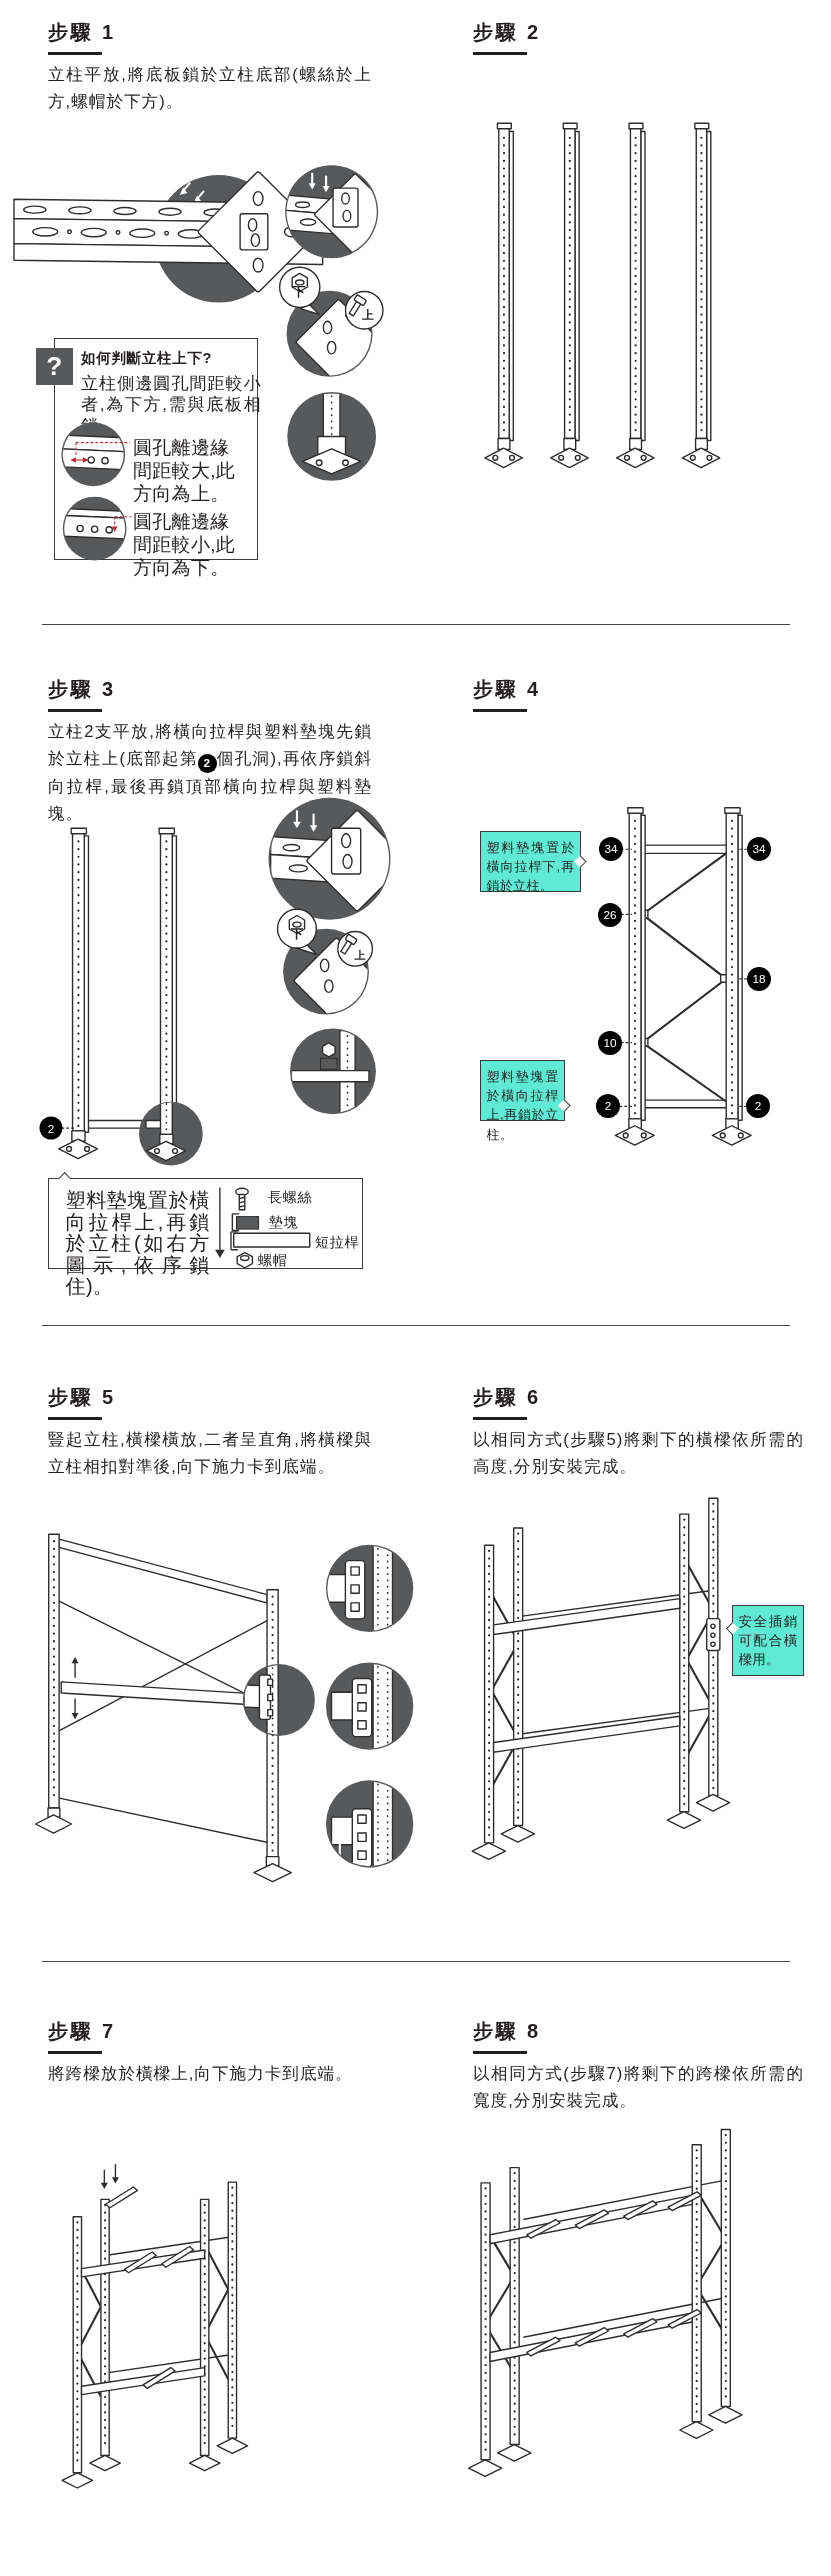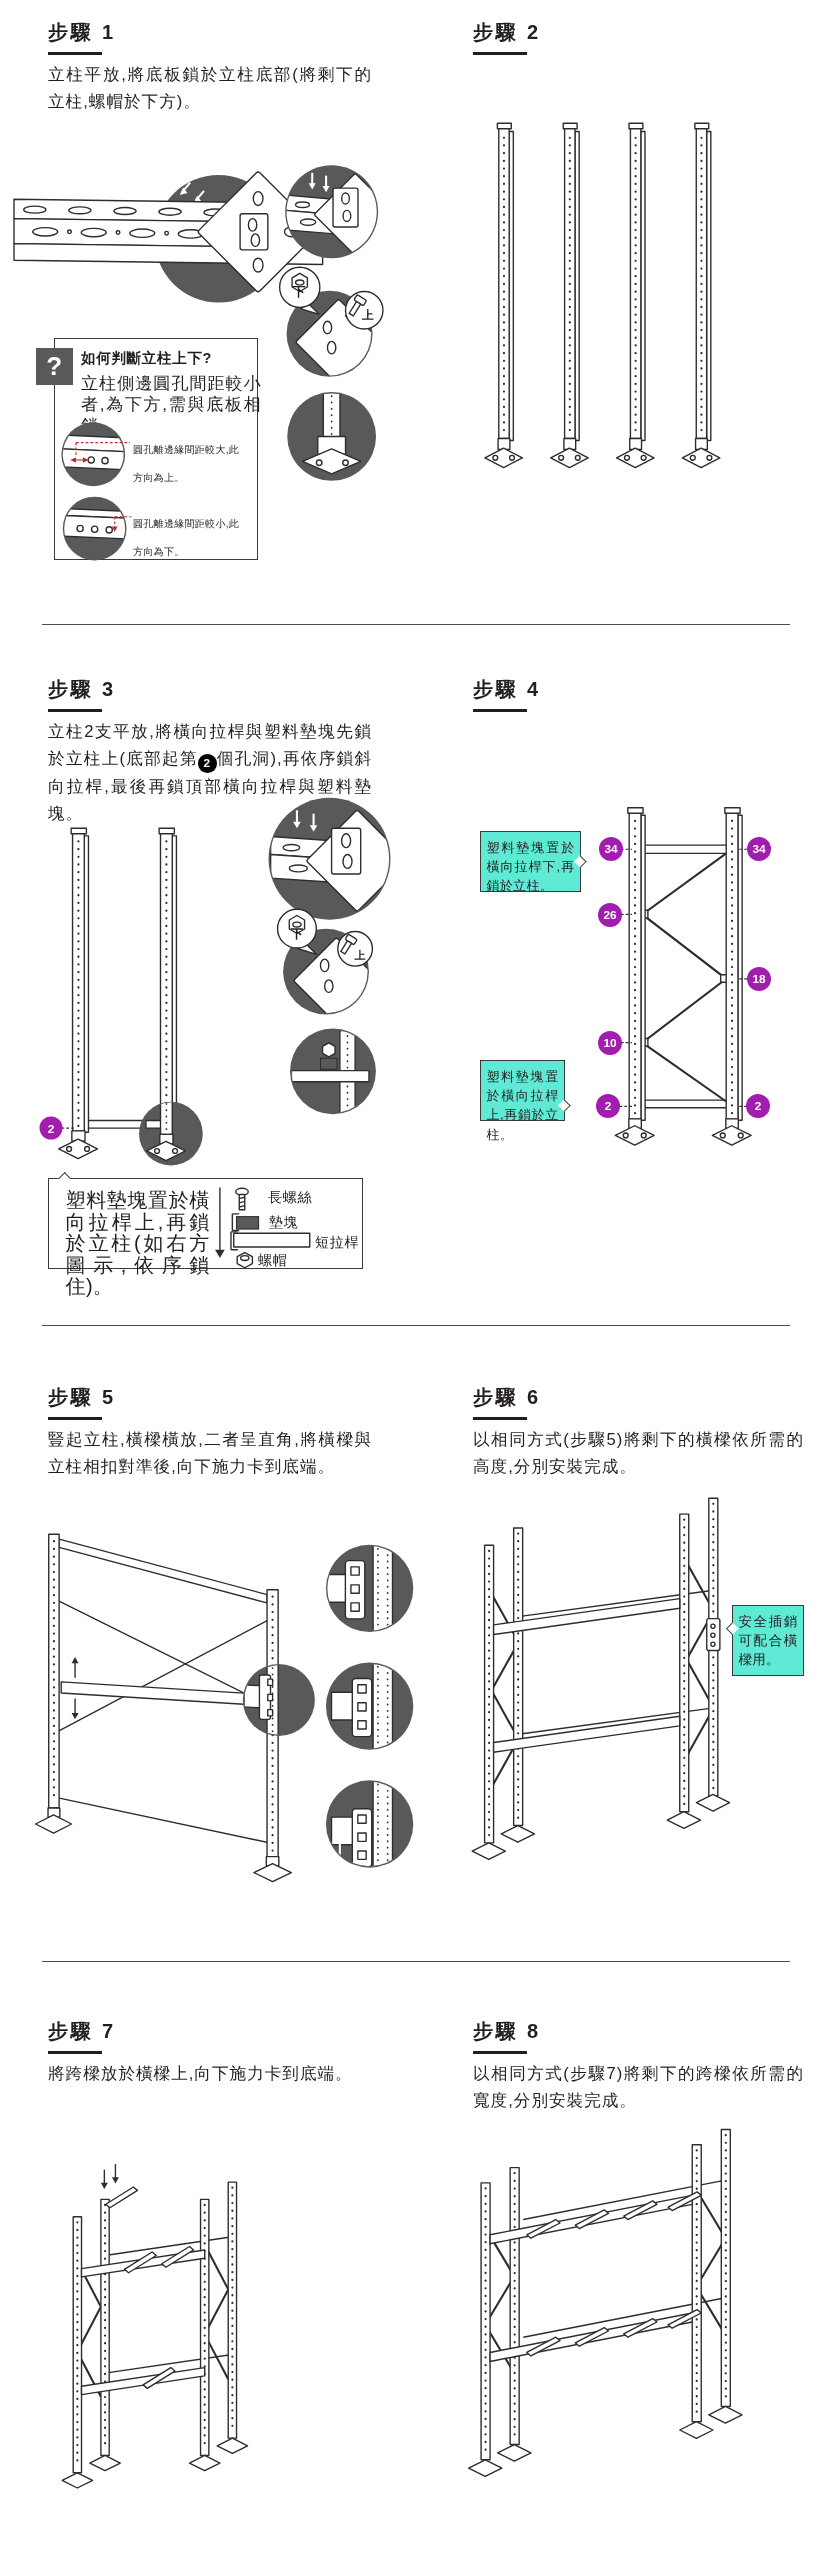--- a/index.html
+++ b/index.html
@@ -18,47 +18,47 @@
 .dot{fill:none;stroke:#2e2d2c;stroke-width:3.2;stroke-dasharray:0.1 11;stroke-linecap:round}
 .dot2{fill:none;stroke:#2e2d2c;stroke-width:2.6;stroke-dasharray:0.1 9;stroke-linecap:round}
 .wht{stroke:#fff;fill:none;stroke-width:3}
 .whf{fill:#fff;stroke:none}
 .zig{fill:none;stroke:#2e2d2c;stroke-width:3}
 .dsh{stroke:#2e2d2c;stroke-width:1.6;fill:none;stroke-dasharray:4 3}
 .red-d{stroke:#c0272d;stroke-width:1.6;fill:none;stroke-dasharray:4 3}
 .red-s{stroke:#c0272d;stroke-width:1.6;fill:none}
 .redf{fill:#c0272d;stroke:none}
 .gryf{fill:#58595b;stroke:#2e2d2c;stroke-width:1.5}
-.badge{position:absolute;width:24px;height:24px;background:#a21caf;color:#fff;border-radius:50%;display:flex;align-items:center;justify-content:center;font-weight:bold;font-size:11.8px;transform:translate(-50%,-50%)}
+.badge{position:absolute;width:24px;height:24px;background:#000000;color:#fff;border-radius:50%;display:flex;align-items:center;justify-content:center;font-weight:normal;font-size:11.8px;transform:translate(-50%,-50%)}
 .lab{position:absolute;transform:translate(-50%,-50%);font-weight:bold;color:#231f20}
 .qa-box{position:absolute;border:1.4px solid #3a3a3a;background:#fff}
 .q-icon{position:absolute;left:-19.4px;top:9px;width:37px;height:37px;background:#58595b;color:#fff;display:flex;align-items:center;justify-content:center;font-size:26px;font-weight:bold}
 .qa-title{position:absolute;left:26px;top:9.7px;font-size:14.5px;font-weight:bold;letter-spacing:0.7px}
 .qa-body{position:absolute;left:26px;top:34px;width:180px;font-size:17px;line-height:21px;letter-spacing:0.3px;text-align:justify}
-.qa-note{position:absolute;width:114px;font-size:10px;line-height:28px;letter-spacing:0.3px}
+.qa-note{position:absolute;width:114px;font-size:19px;line-height:23px;letter-spacing:0.3px}
 .callout{position:absolute;border:1.4px solid #3a3a3a;background:#5eead4;font-size:13px;line-height:19.4px;letter-spacing:0.3px;padding:5.5px 5.5px;text-align:justify}
 .callout.notch-r::after{content:"";position:absolute;right:-4.8px;top:25px;width:7.6px;height:7.6px;background:#fff;border-top:1.4px solid #3a3a3a;border-right:1.4px solid #3a3a3a;transform:rotate(45deg)}
 .callout.notch-rb::after{content:"";position:absolute;right:-4.8px;top:40px;width:7.6px;height:7.6px;background:#fff;border-top:1.4px solid #3a3a3a;border-right:1.4px solid #3a3a3a;transform:rotate(45deg)}
 .callout.notch-l::before{content:"";position:absolute;left:-4.8px;top:18px;width:7.6px;height:7.6px;background:#fff;border-left:1.4px solid #3a3a3a;border-bottom:1.4px solid #3a3a3a;transform:rotate(45deg)}
 .callout3{position:absolute;border:1.4px solid #3a3a3a;background:#fff}
 .callout3::before{content:"";position:absolute;left:11px;top:-5.5px;width:8.3px;height:8.3px;background:#fff;border-left:1.4px solid #3a3a3a;border-top:1.4px solid #3a3a3a;transform:rotate(45deg)}
 .c3-text{position:absolute;left:16.6px;top:11px;width:144px;font-size:20px;line-height:21.5px;letter-spacing:0.3px;text-align:justify}
 .leg-label{position:absolute;font-size:14px;letter-spacing:0.7px}
 </style>
 </head>
 <body>
 
 <div class="divider" style="top:624px"></div>
 <div class="divider" style="top:1325px"></div>
 <div class="divider" style="top:1961px"></div>
 
 <div class="abs" style="left:48px;top:21px;width:324px">
   <h2 class="step-title">步驟 1</h2>
   <div class="rule"></div>
-  <p class="body-text">立柱平放,將底板鎖於立柱底部(將剩下的立柱,螺帽於下方)。</p>
+  <p class="body-text">立柱平放,將底板鎖於立柱底部(螺絲於上方,螺帽於下方)。</p>
 </div>
 
 <svg class="il" style="left:14px;top:159px" width="430" height="326" viewBox="0 0 620 470">
   <defs>
     <clipPath id="i1cA">
         <circle cx="458" cy="76" r="65"></circle>
       </clipPath>
     <clipPath id="i1cB">
         <circle cx="455" cy="252" r="60"></circle>
       </clipPath>

